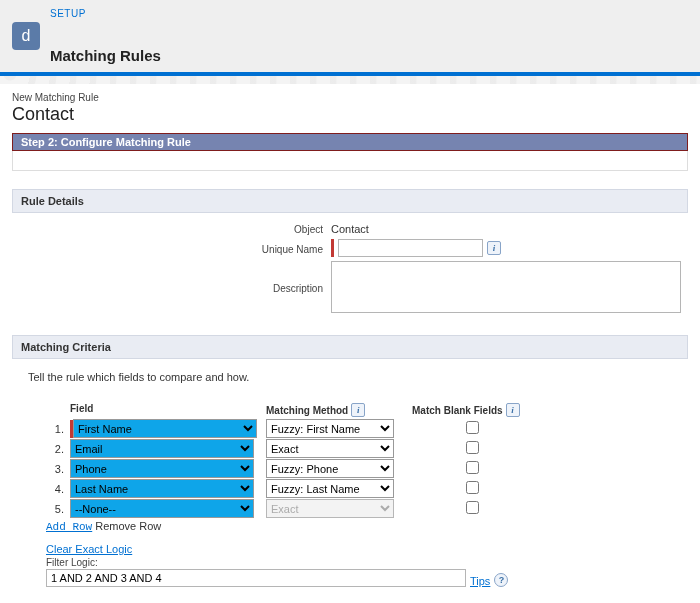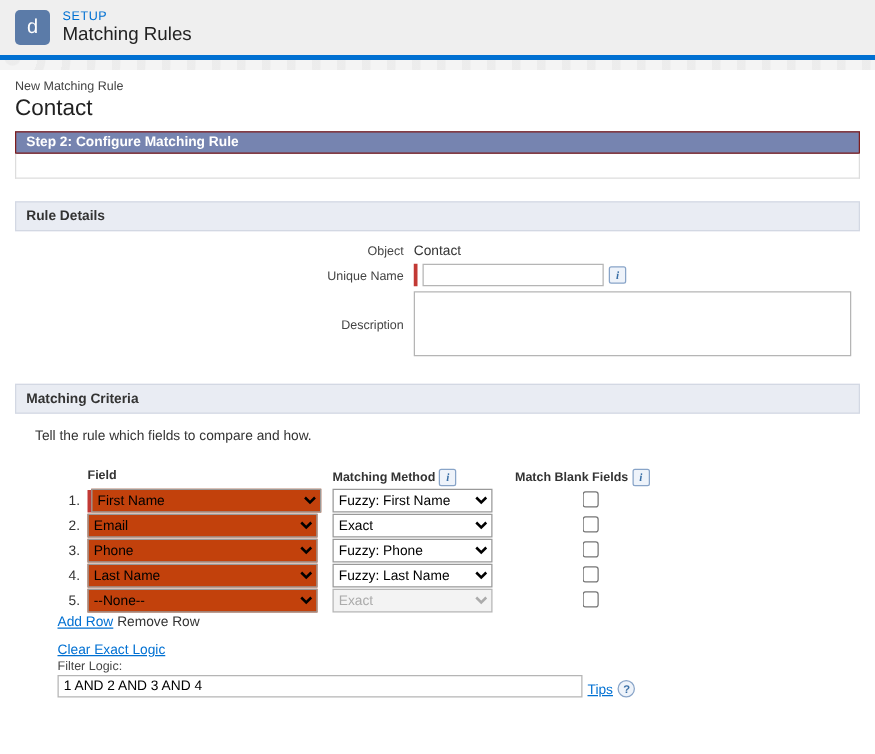--- a/index.html
+++ b/index.html
@@ -31,22 +31,23 @@
     font-size: 16px;
     font-weight: normal;
   }
   .topbar-text .setup {
     font-size: 10px;
     color: #0070d2;
     letter-spacing: 0.5px;
   }
   .topbar-text .title {
     font-size: 15px;
-    font-weight: normal;
+    font-weight: bold;
     color: #222;
+    margin-top: 28px;
   }
   .wave-divider {
     height: 8px;
     background: #f4f4f4;
     background-image: repeating-radial-gradient(circle at 10px -2px, rgba(0,0,0,0.03) 0, rgba(0,0,0,0.03) 6px, transparent 7px, transparent 20px);
   }
   .page {
     padding: 8px 12px;
   }
   .breadcrumb {
@@ -188,21 +189,21 @@
   .field-cell {
     width: 196px;
     display: flex;
     align-items: center;
   }
   select.field-select {
     width: 184px;
     height: 19px;
     border: 1px solid #999;
     font-size: 11px;
-    background: #c2410c;
+    background: #0ea5e9;
   }
   .method-cell {
     width: 146px;
   }
   select.method-select {
     width: 128px;
     height: 19px;
     border: 1px solid #999;
     font-size: 11px;
     background: #fff;
@@ -220,20 +221,21 @@
   }
   .row-links {
     margin-left: 30px;
     margin-top: 2px;
     font-size: 11px;
   }
   .row-links a {
     color: #0070d2;
     text-decoration: underline;
     cursor: pointer;
+    font-family: Liberation Mono, monospace;
   }
   .filter-section {
     margin-left: 30px;
     margin-top: 10px;
   }
   .filter-section a.clear {
     color: #0070d2;
     text-decoration: underline;
     font-size: 11px;
     cursor: pointer;

